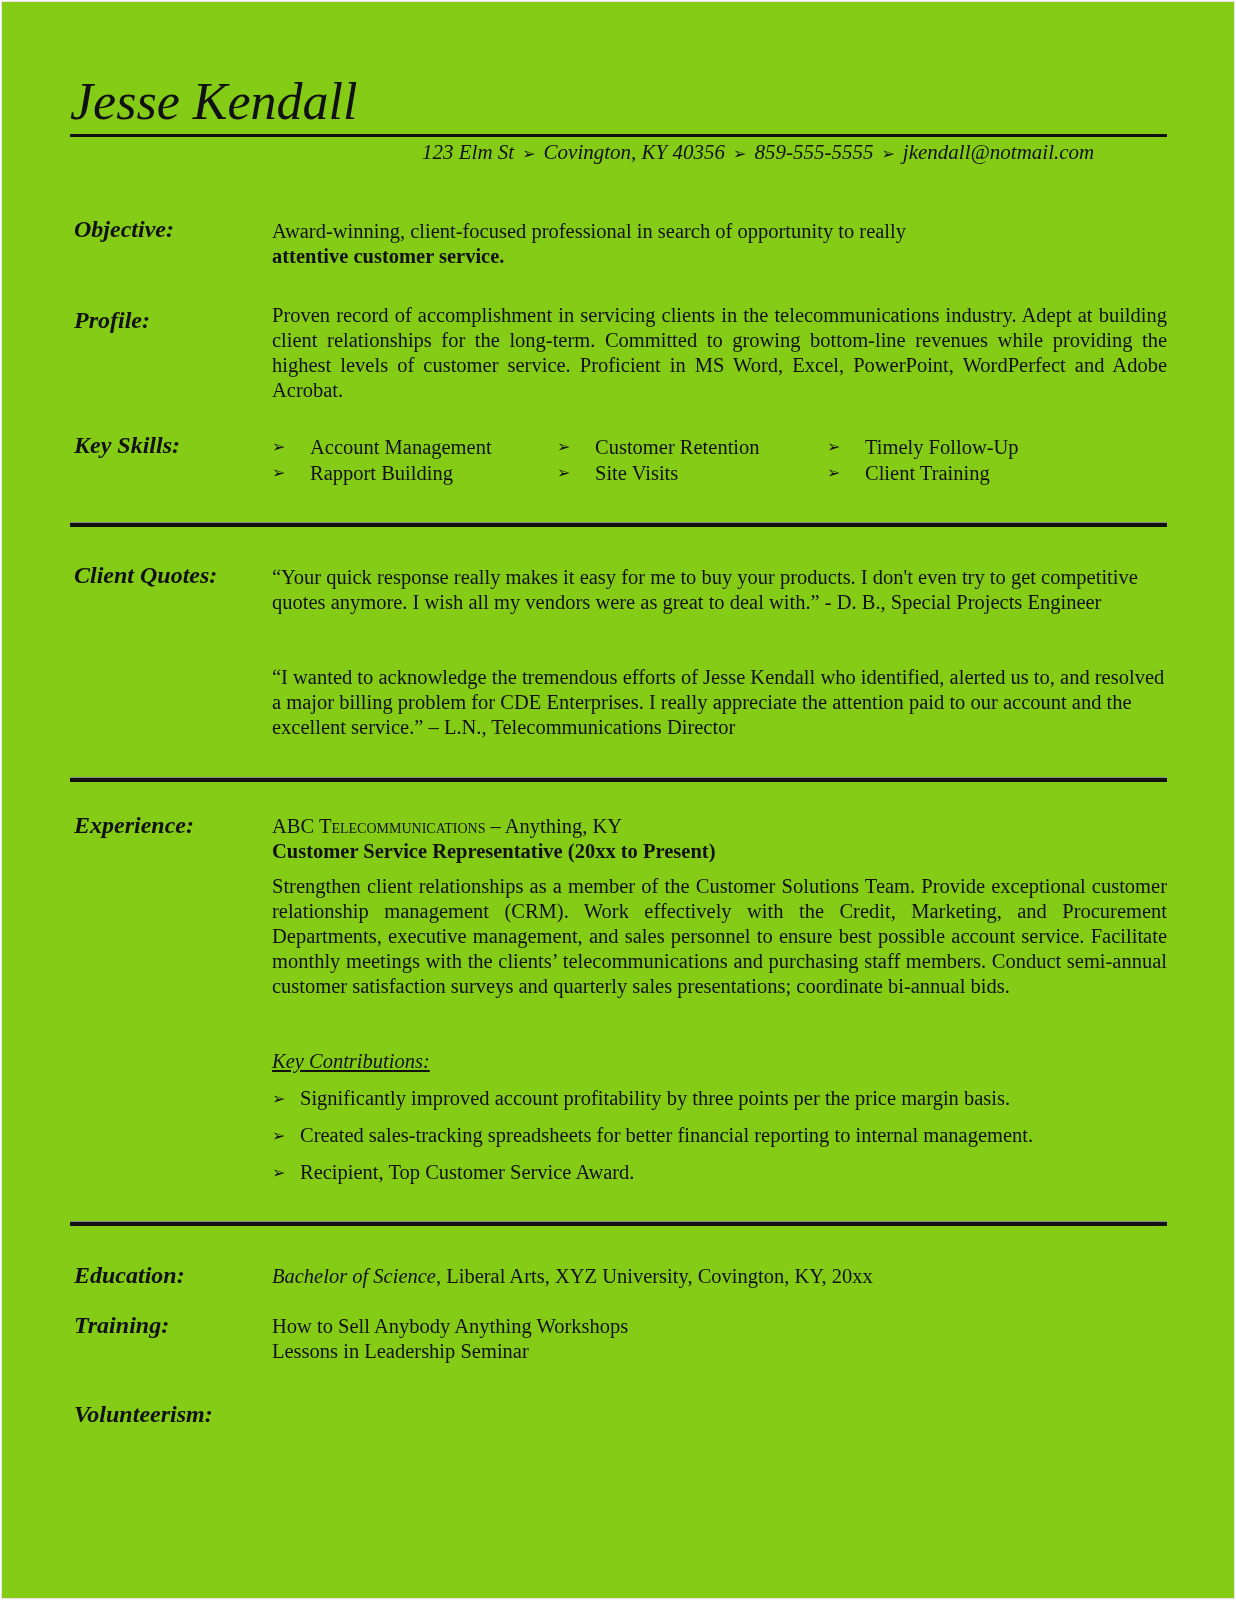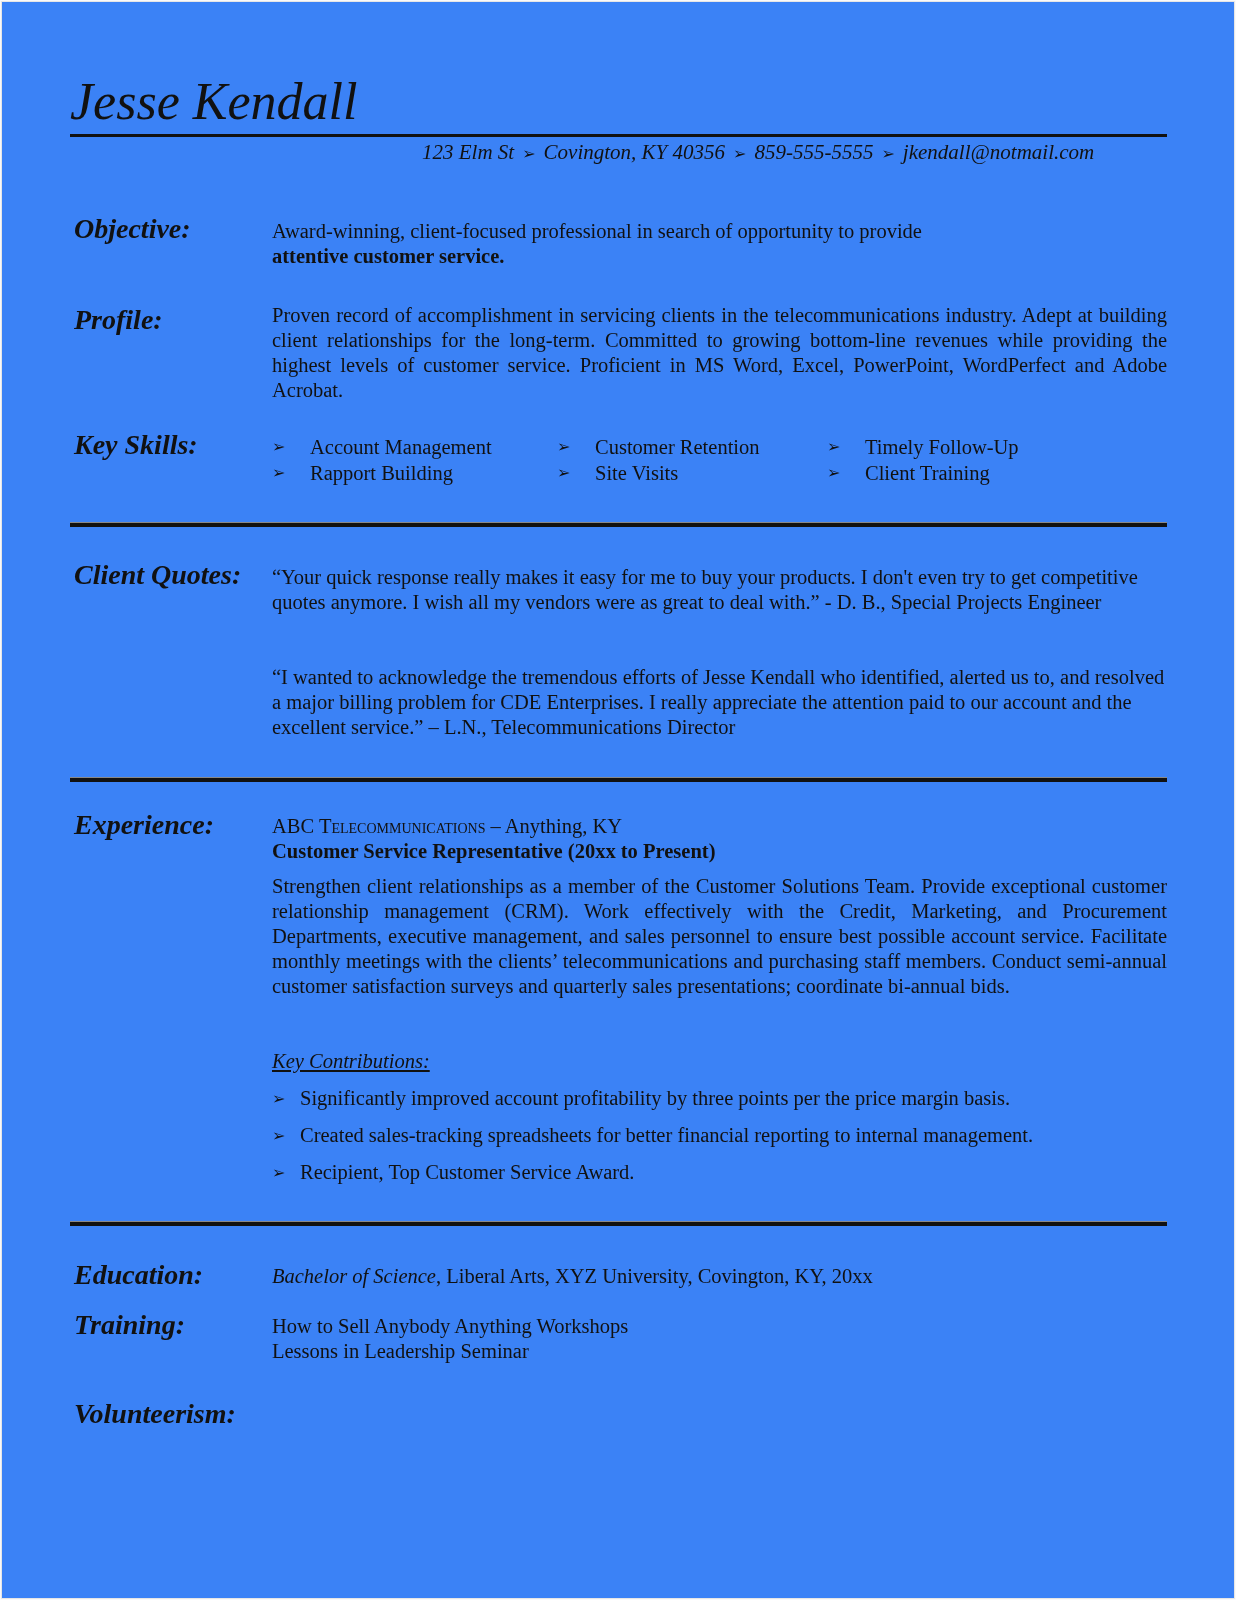--- a/index.html
+++ b/index.html
@@ -1,27 +1,27 @@
 <!DOCTYPE html>
 <html><head>
 <meta charset="utf-8">
 <style>
   html, body { margin: 0; padding: 0; }
   body {
     width: 1236px; height: 1600px; background: #fafafa;
     font-family: "Liberation Serif", "DejaVu Serif", serif; color: #111;
     position: relative; overflow: hidden;
   }
-  .page { position: absolute; left: 1px; top: 1px; width: 1232px; height: 1596px; border: 1px solid #e6e6e6; background: #3b82f6; }
+  .page { position: absolute; left: 1px; top: 1px; width: 1232px; height: 1596px; border: 1px solid #e6e6e6; background: #84cc16; }
   .name { position: absolute; left: 68px; top: 70px; font-style: italic; font-size: 52px; line-height: 60px; color: #111; }
   .rule-top { position: absolute; left: 68px; top: 132px; width: 1097px; height: 3px; background: #111; }
   .contact { position: absolute; left: 420px; top: 136px; width: 745px; text-align: left; font-style: italic; font-size: 21px; line-height: 28px; white-space: nowrap; }
   .sep { display: inline-block; margin: 0 8px; font-style: normal; font-size: 16px; }
   .hr { position: absolute; left: 68px; width: 1097px; height: 4px; background: #111; border-top: 1px solid #888; }
-  .label { position: absolute; left: 72px; font-weight: bold; font-style: italic; font-size: 28px; line-height: 30px; }
+  .label { position: absolute; left: 72px; font-weight: bold; font-style: italic; font-size: 24px; line-height: 30px; }
   .body { position: absolute; left: 270px; width: 895px; font-size: 20.5px; line-height: 25px; }
   .just { text-align: justify; text-align-last: left; }
   .skills { position: absolute; left: 270px; display: grid; grid-template-columns: 285px 270px 300px; row-gap: 0; font-size: 20.5px; line-height: 26px; }
   .skill { display: flex; align-items: center; }
   .arrow { display: inline-block; width: 38px; font-size: 16px; font-family: "DejaVu Sans", sans-serif; }
   .bullets .b { display: flex; align-items: center; font-size: 20.5px; line-height: 25px; margin-bottom: 12px; }
   .bullets .arrow { width: 28px; }
   .smallcaps { font-variant: small-caps; }
   .u { text-decoration: underline; font-style: italic; text-align: right; }
   .bold { font-weight: bold; }
@@ -33,21 +33,21 @@
 <div class="page">
 
   <div class="name">Jesse Kendall</div>
   <div class="rule-top"></div>
   <div class="contact">
     <span>123 Elm St</span><span class="sep">➢</span><span>Covington, KY 40356</span><span class="sep">➢</span><span>859-555-5555</span><span class="sep">➢</span><span>jkendall@notmail.com</span>
   </div>
 
   <div class="label" style="top:212px">Objective:</div>
   <div class="body" style="top:217px">
-    <div>Award-winning, client-focused professional in search of opportunity to provide</div>
+    <div>Award-winning, client-focused professional in search of opportunity to really</div>
     <div class="bold">attentive customer service.</div>
   </div>
 
   <div class="label" style="top:303px">Profile:</div>
   <div class="body just" style="top:301px">Proven record of accomplishment in servicing clients in the telecommunications industry. Adept at building client relationships for the long-term. Committed to growing bottom-line revenues while providing the highest levels of customer service. Proficient in MS Word, Excel, PowerPoint, WordPerfect and Adobe Acrobat.</div>
 
   <div class="label" style="top:428px">Key Skills:</div>
   <div class="skills" style="top:432px">
     <div class="skill">
         <span class="arrow">➢</span>

